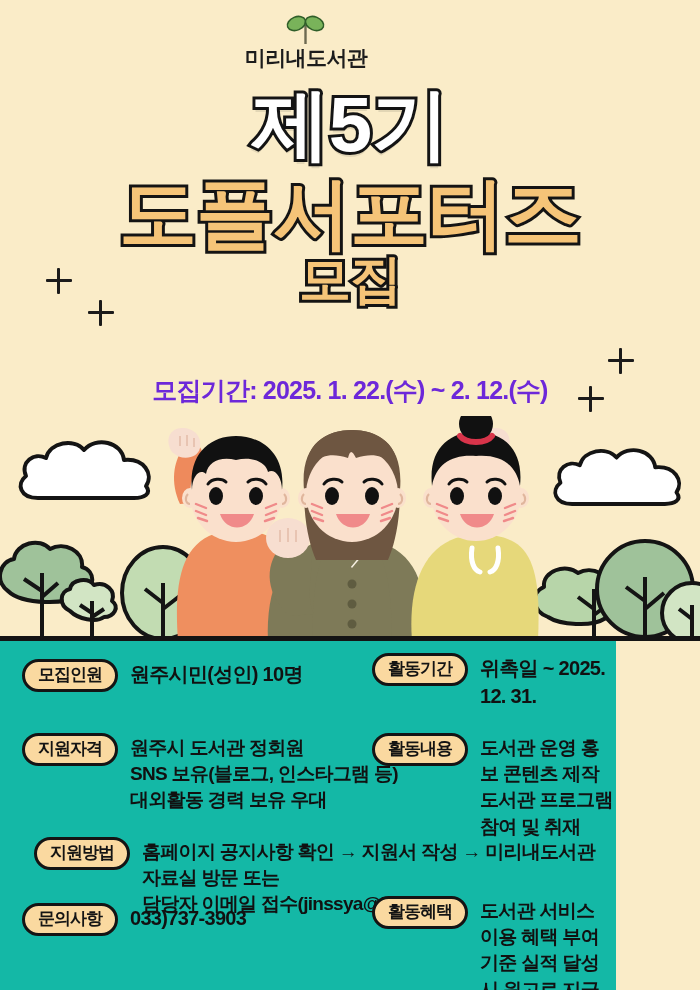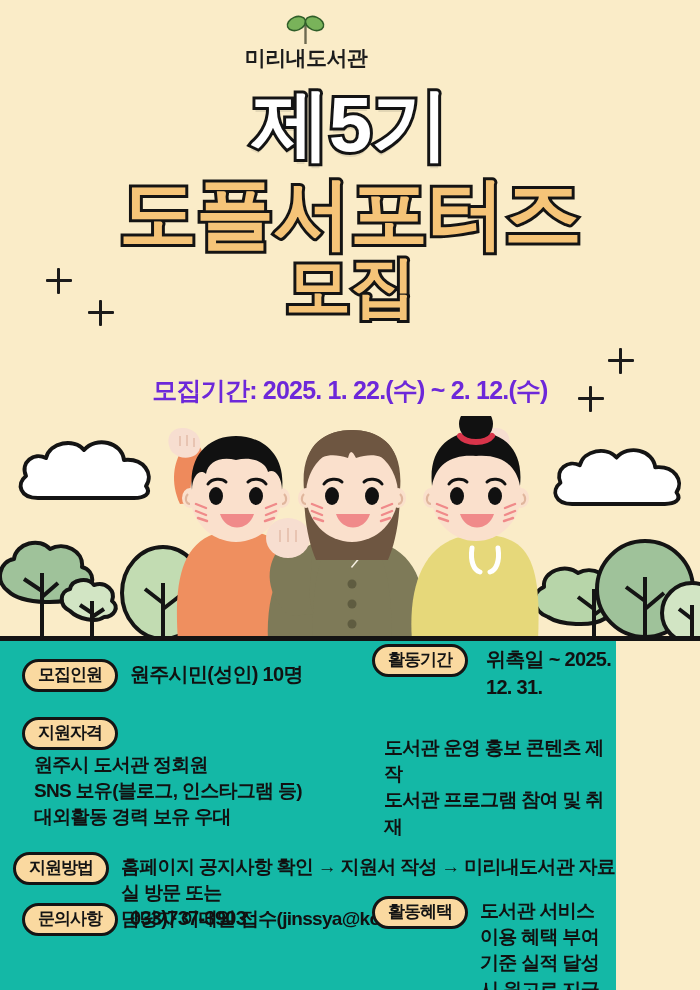--- a/index.html
+++ b/index.html
@@ -66,21 +66,21 @@
     text-shadow: 0 5px 0 rgba(20,20,20,0.10);
   }
   .t2 {
     font-size: 78px;
     color: #f5c478;
     -webkit-text-stroke: 6px #141414;
     paint-order: stroke fill;
     margin-top: 13px;
   }
   .t3 {
-    font-size: 66px;
+    font-size: 52px;
     color: #f5c478;
     -webkit-text-stroke: 6px #141414;
     paint-order: stroke fill;
     margin-top: 2px;
   }
 
   
   .period {
     position: absolute;
     left: 0; top: 374px;
@@ -157,24 +157,24 @@
     letter-spacing: -0.7px;
     color: #111111;
     line-height: 1.38;
     white-space: pre-line;
     padding-top: 2px;
   }
   .val.big { font-size: 20px; }
 
   
   #row-count   { left: 22px;  top: 18px;  }
-  #row-period  { left: 372px; top: 3px; gap: 6px;  }
-  #row-qual    { left: 22px;  top: 76px; flex-direction: column;  }
+  #row-period  { left: 372px; top: 12px;  }
+  #row-qual    { left: 22px;  top: 92px;  }
   #row-content { left: 372px; top: 92px;  }
-  #row-how     { left: 13px;  top: 196px; margin-top: 15px; }
+  #row-how     { left: 34px;  top: 196px; }
   #row-contact { left: 22px;  top: 262px; text-align: right; }
   #row-benefit { left: 372px; top: 255px; }
 </style>
 </head>
 <body>
 
 <div id="poster">
 
   <div class="top-area">
 
@@ -374,20 +374,21 @@
     </div>
 
     <div class="info-row" id="row-qual">
       <span class="tag">지원자격</span>
       <span class="val">원주시 도서관 정회원
 SNS 보유(블로그, 인스타그램 등)
 대외활동 경력 보유 우대</span>
     </div>
 
     <div class="info-row" id="row-content">
+      <span class="tag">활동내용</span>
       <span class="val">도서관 운영 홍보 콘텐츠 제작
 도서관 프로그램 참여 및 취재</span>
     </div>
 
     <div class="info-row" id="row-how">
       <span class="tag">지원방법</span>
       <span class="val">홈페이지 공지사항 확인 → 지원서 작성 → 미리내도서관 자료실 방문 또는
 담당자 이메일 접수(jinssya@korea.kr)</span>
     </div>
 

